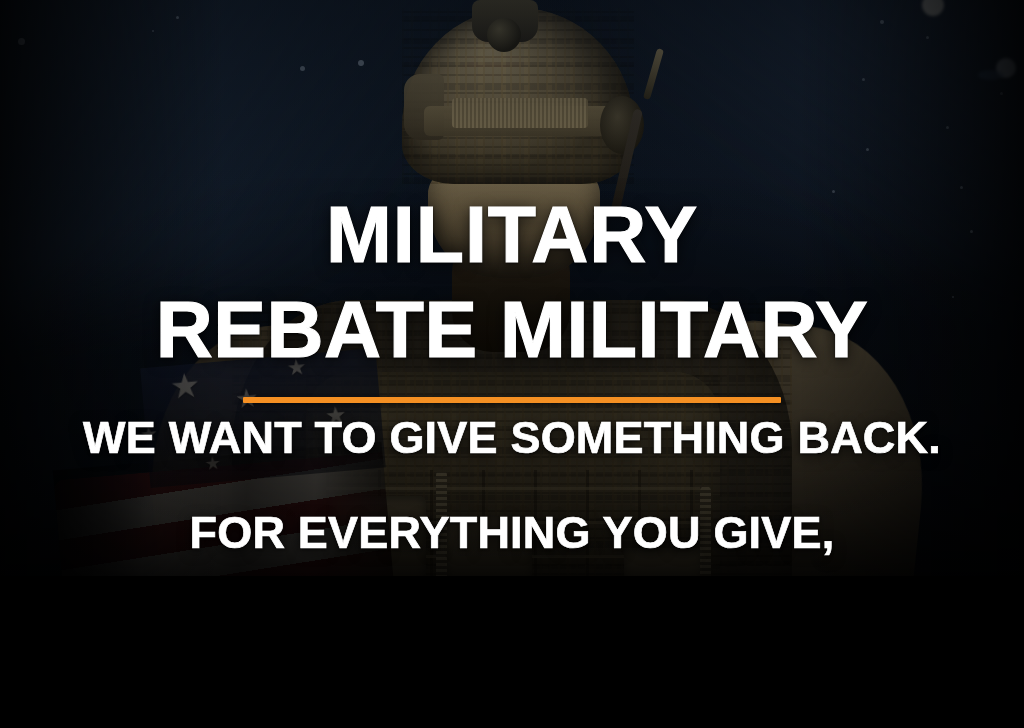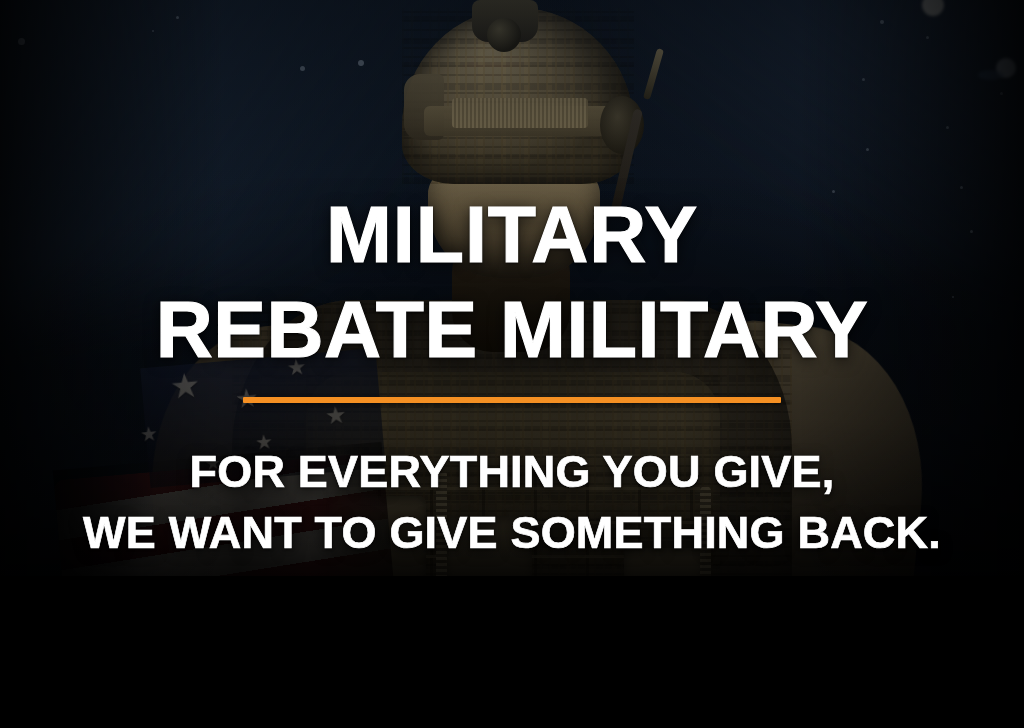--- a/index.html
+++ b/index.html
@@ -349,17 +349,17 @@
 
   <div class="shade-top"></div>
   <div class="shade-bottom"></div>
   <div class="shade-sides"></div>
   <div class="text-scrim"></div>
 
   <div class="copy">
     <h1 class="headline h-line1">MILITARY</h1>
     <h1 class="headline h-line2">REBATE MILITARY</h1>
     <div class="rule" style="background: rgb(245, 144, 35);"></div>
+    <p class="sub sub-2">WE WANT TO GIVE SOMETHING BACK.</p>
     <p class="sub sub-1">FOR EVERYTHING YOU GIVE,</p>
-    <p class="sub sub-2">WE WANT TO GIVE SOMETHING BACK.</p>
   </div>
 
 </div>
 
 </body></html>

